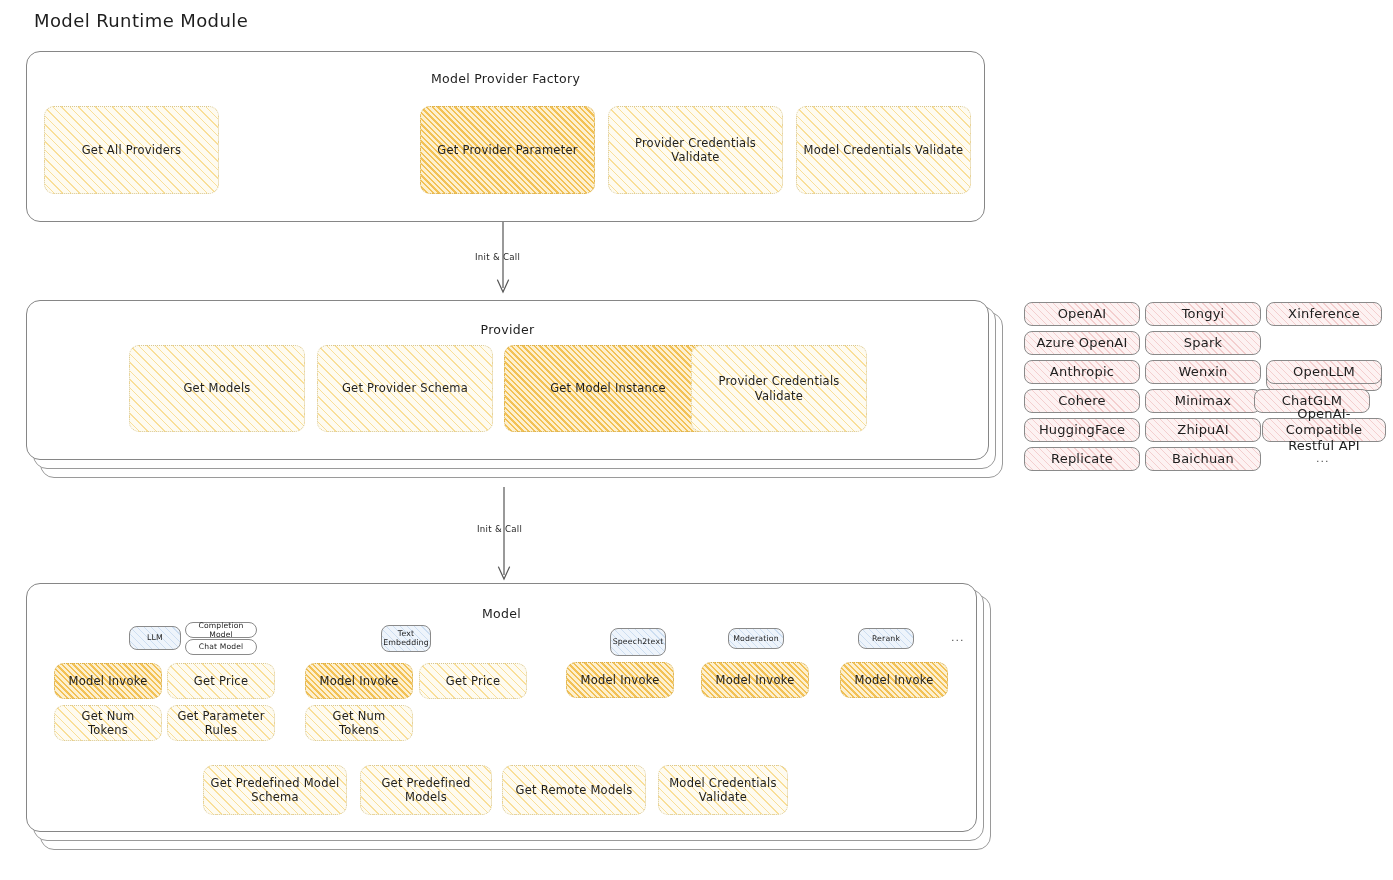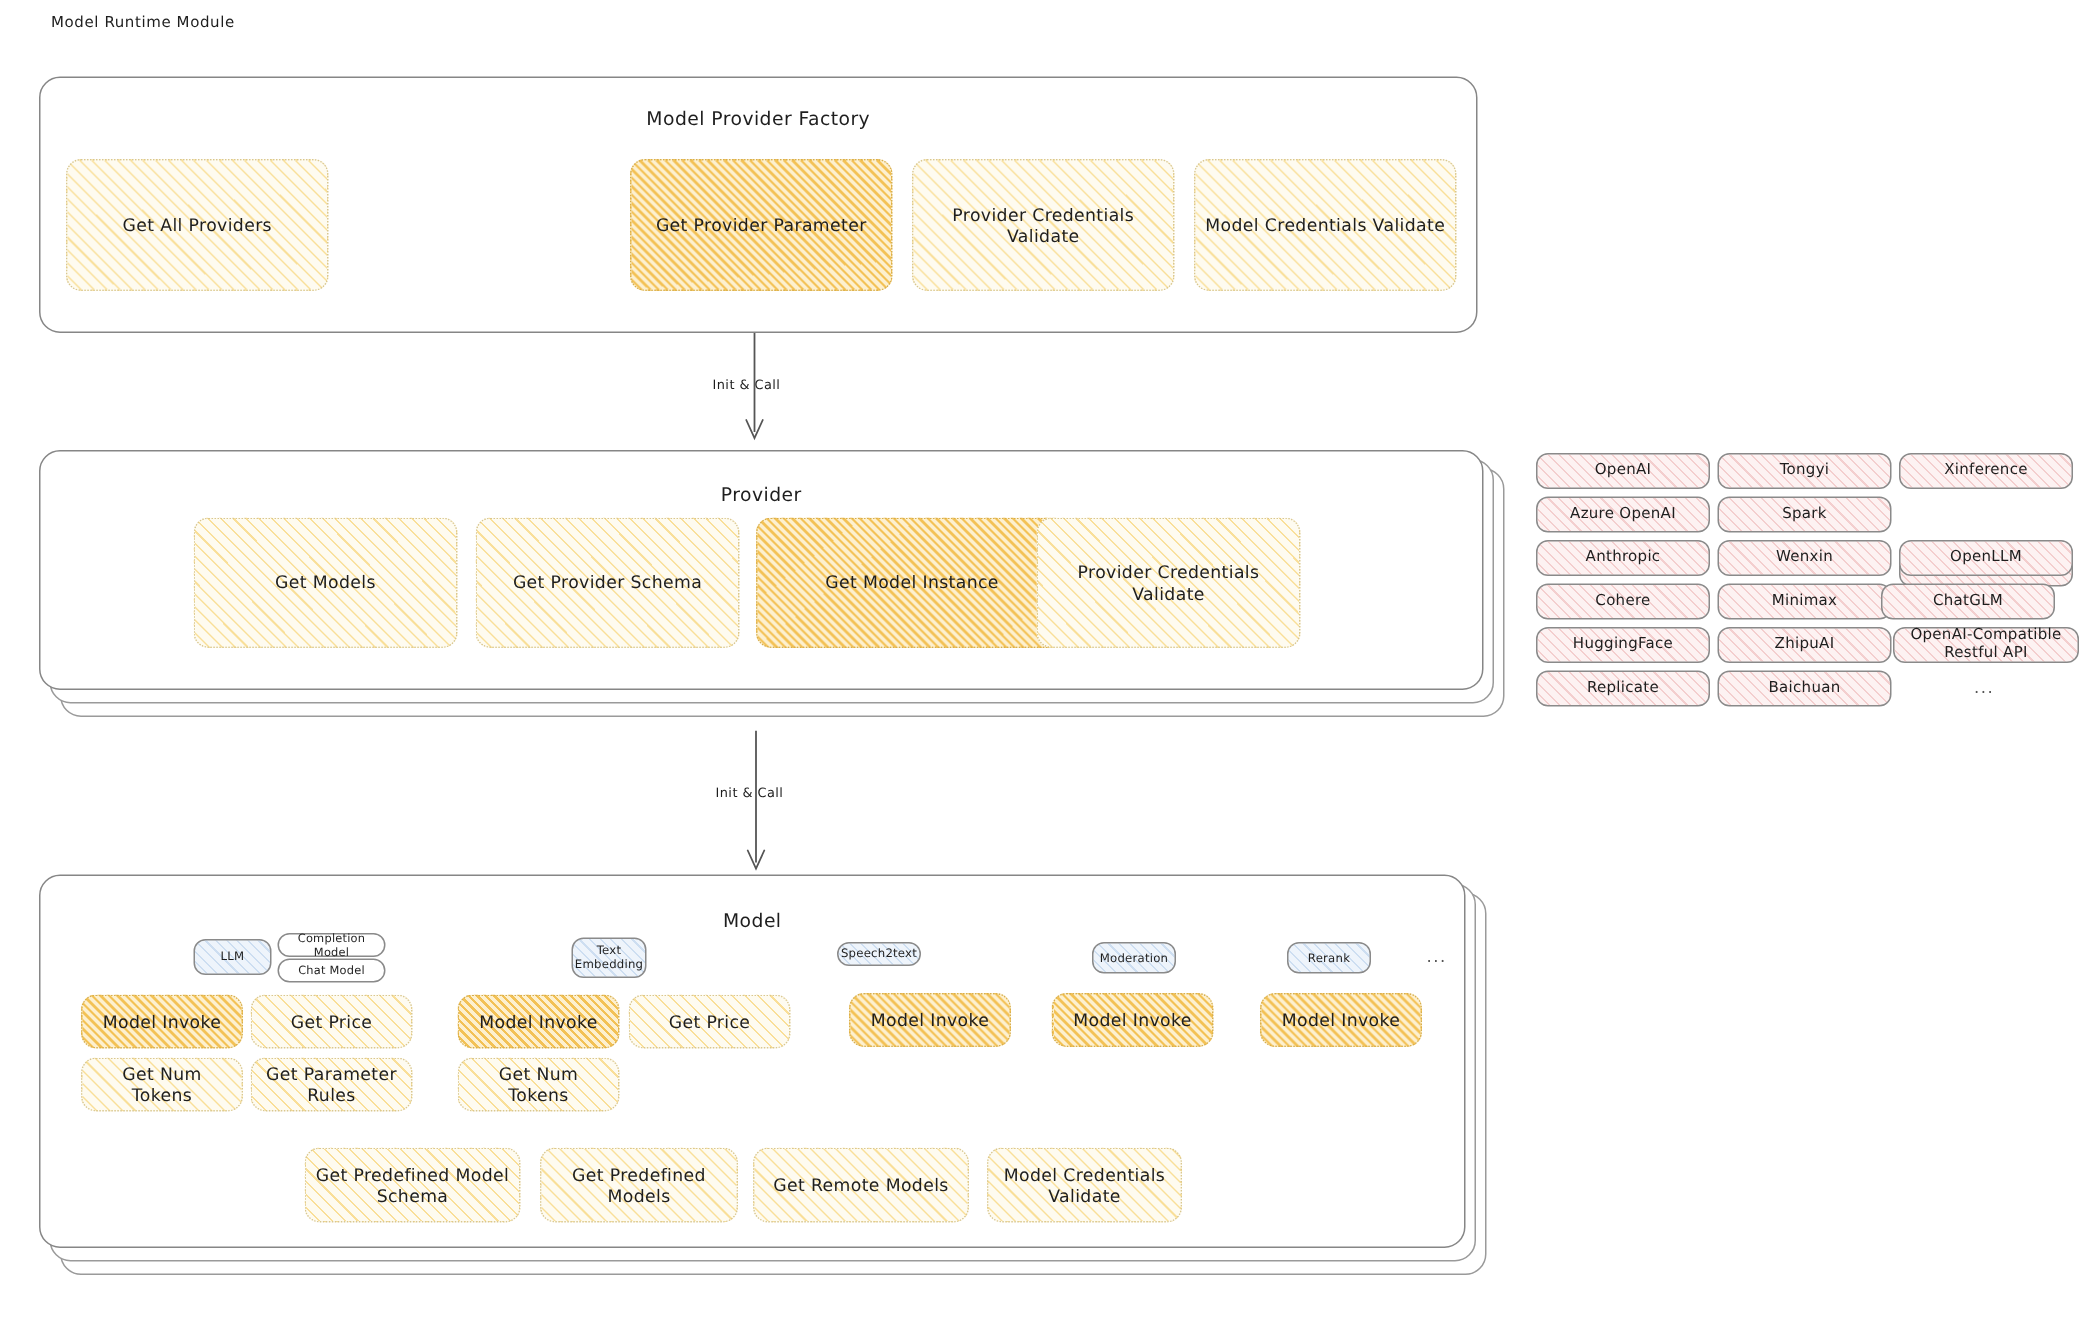--- a/index.html
+++ b/index.html
@@ -6,21 +6,21 @@
   body{
     width:1393px;height:880px;position:relative;overflow:hidden;
     font-family:"DejaVu Sans","Liberation Sans",sans-serif;
     color:#1e1e1e;
   }
   .canvas{position:absolute;inset:0;}
 
   
   .page-title{
     position:absolute;left:34px;top:10px;
-    font-size:10px;letter-spacing:.4px;color:#1e1e1e;
+    font-size:18px;letter-spacing:.4px;color:#1e1e1e;
     white-space:nowrap;
   }
 
   
   .sketch-box{
     position:absolute;
     border:1.3px solid #868686;
     border-radius:14px;
     background:#ffffff;
     box-sizing:border-box;
@@ -62,21 +62,21 @@
     background-image:repeating-linear-gradient(45deg,
         rgba(240,178,45,.75) 0 1.6px, rgba(0,0,0,0) 1.6px 4px);
   }
   
   .fill-pink{
     border:1.2px solid #8a8a8a;
     border-radius:8px;
     background-color:#fdf2f2;
     background-image:repeating-linear-gradient(45deg,
         rgba(226,140,140,.35) 0 1px, rgba(0,0,0,0) 1px 5px);
-    font-size:10px;letter-spacing:.2px;
+    font-size:13px;letter-spacing:.2px;
   }
   
   .fill-blue{
     border:1.2px solid #8a8a8a;
     border-radius:8px;
     background-color:#eef4fb;
     background-image:repeating-linear-gradient(45deg,
         rgba(120,165,215,.28) 0 1px, rgba(0,0,0,0) 1px 5px);
     font-size:7.8px;letter-spacing:.15px;
   }
@@ -223,21 +223,21 @@
   <div class="node fill-plain" style="left:185px;top:622px;width:72px;height:16px;z-index:2;">
     <span>Completion Model</span>
   </div>
   <div class="node fill-plain" style="left:185px;top:639px;width:72px;height:16px;z-index:2;">
     <span>Chat Model</span>
   </div>
 
   <div class="node fill-blue" style="left:381px;top:625px;width:50px;height:27px;z-index:2;line-height:1.15;">
     <span>Text Embedding</span>
   </div>
-  <div class="node fill-blue" style="left:558px;top:628px;width:56px;height:16px;z-index:2;">
+  <div class="node fill-blue" style="left:610px;top:628px;width:56px;height:28px;z-index:2;">
     <span>Speech2text</span>
   </div>
   <div class="node fill-blue" style="left:728px;top:628px;width:56px;height:21px;z-index:2;">
     <span>Moderation</span>
   </div>
   <div class="node fill-blue" style="left:858px;top:628px;width:56px;height:21px;z-index:2;">
     <span>Rerank</span>
   </div>
   <div class="ellipsis" style="left:951px;top:631px;z-index:2;">...</div>
 

